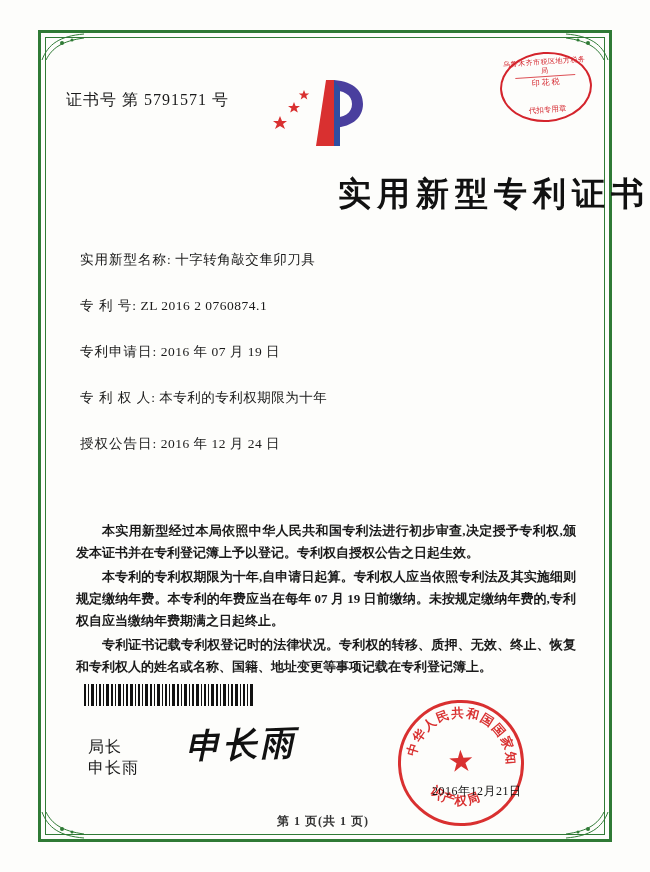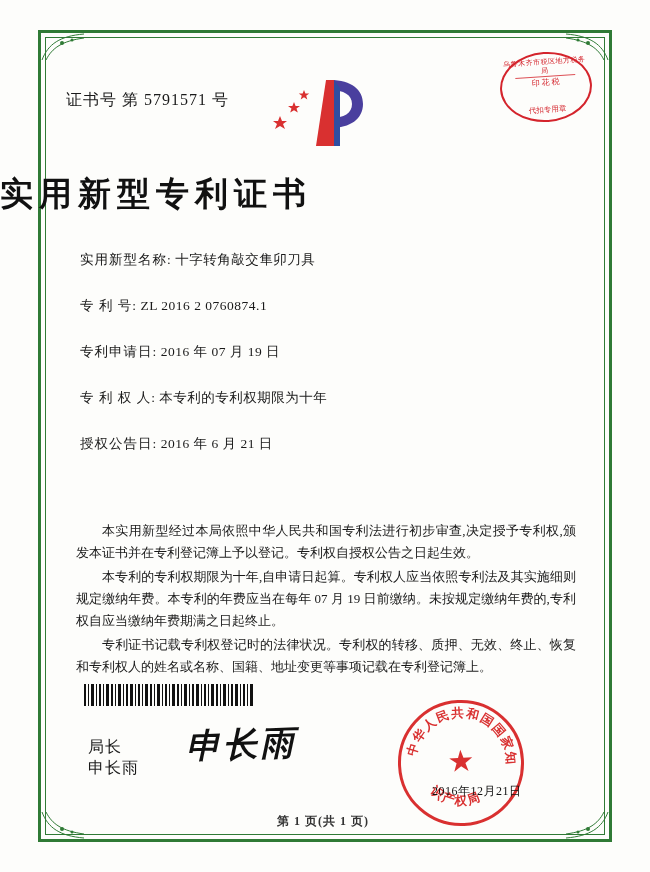--- a/index.html
+++ b/index.html
@@ -117,21 +117,21 @@
     top: 72px;
     width: 116px;
     height: 80px;
   }
 
   
   .doc-title {
     position: absolute;
     left: 0; right: 0;
     top: 172px;
-    text-align: left;
+    text-align: right;
     font-size: 33px;
     font-weight: bold;
     letter-spacing: 6px;
     color: #111;
   }
 
   
   .fields {
     position: absolute;
     left: 80px;
@@ -157,20 +157,21 @@
     left: 76px;
     width: 500px;
     top: 520px;
     font-size: 13px;
     line-height: 22px;
     text-align: justify;
   }
   .body-text p {
     margin: 0 0 2px 0;
     text-indent: 26px;
+    font-weight: bold;
   }
 
   
   .barcode {
     position: absolute;
     left: 84px;
     top: 684px;
     width: 172px;
     height: 22px;
   }
@@ -324,21 +325,21 @@
     <div class="field">
       <span class="lbl">专利申请日:</span>
       <span class="val">2016 年 07 月 19 日</span>
     </div>
     <div class="field">
       <span class="lbl">专 利 权 人:</span>
       <span class="val">本专利的专利权期限为十年</span>
     </div>
     <div class="field">
       <span class="lbl">授权公告日:</span>
-      <span class="val">2016 年 6 月 21 日</span>
+      <span class="val">2016 年 12 月 24 日</span>
     </div>
   </div>
 
   <div class="body-text">
     <p>本实用新型经过本局依照中华人民共和国专利法进行初步审查,决定授予专利权,颁发本证书并在专利登记簿上予以登记。专利权自授权公告之日起生效。</p>
     <p>本专利的专利权期限为十年,自申请日起算。专利权人应当依照专利法及其实施细则规定缴纳年费。本专利的年费应当在每年 07 月 19 日前缴纳。未按规定缴纳年费的,专利权自应当缴纳年费期满之日起终止。</p>
     <p>专利证书记载专利权登记时的法律状况。专利权的转移、质押、无效、终止、恢复和专利权人的姓名或名称、国籍、地址变更等事项记载在专利登记簿上。</p>
   </div>
 
   <div class="barcode">

